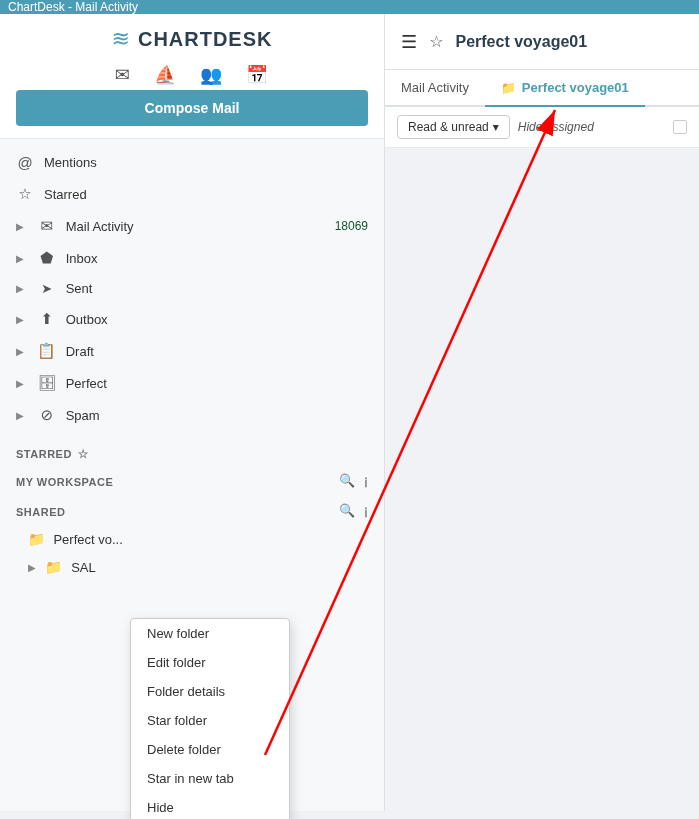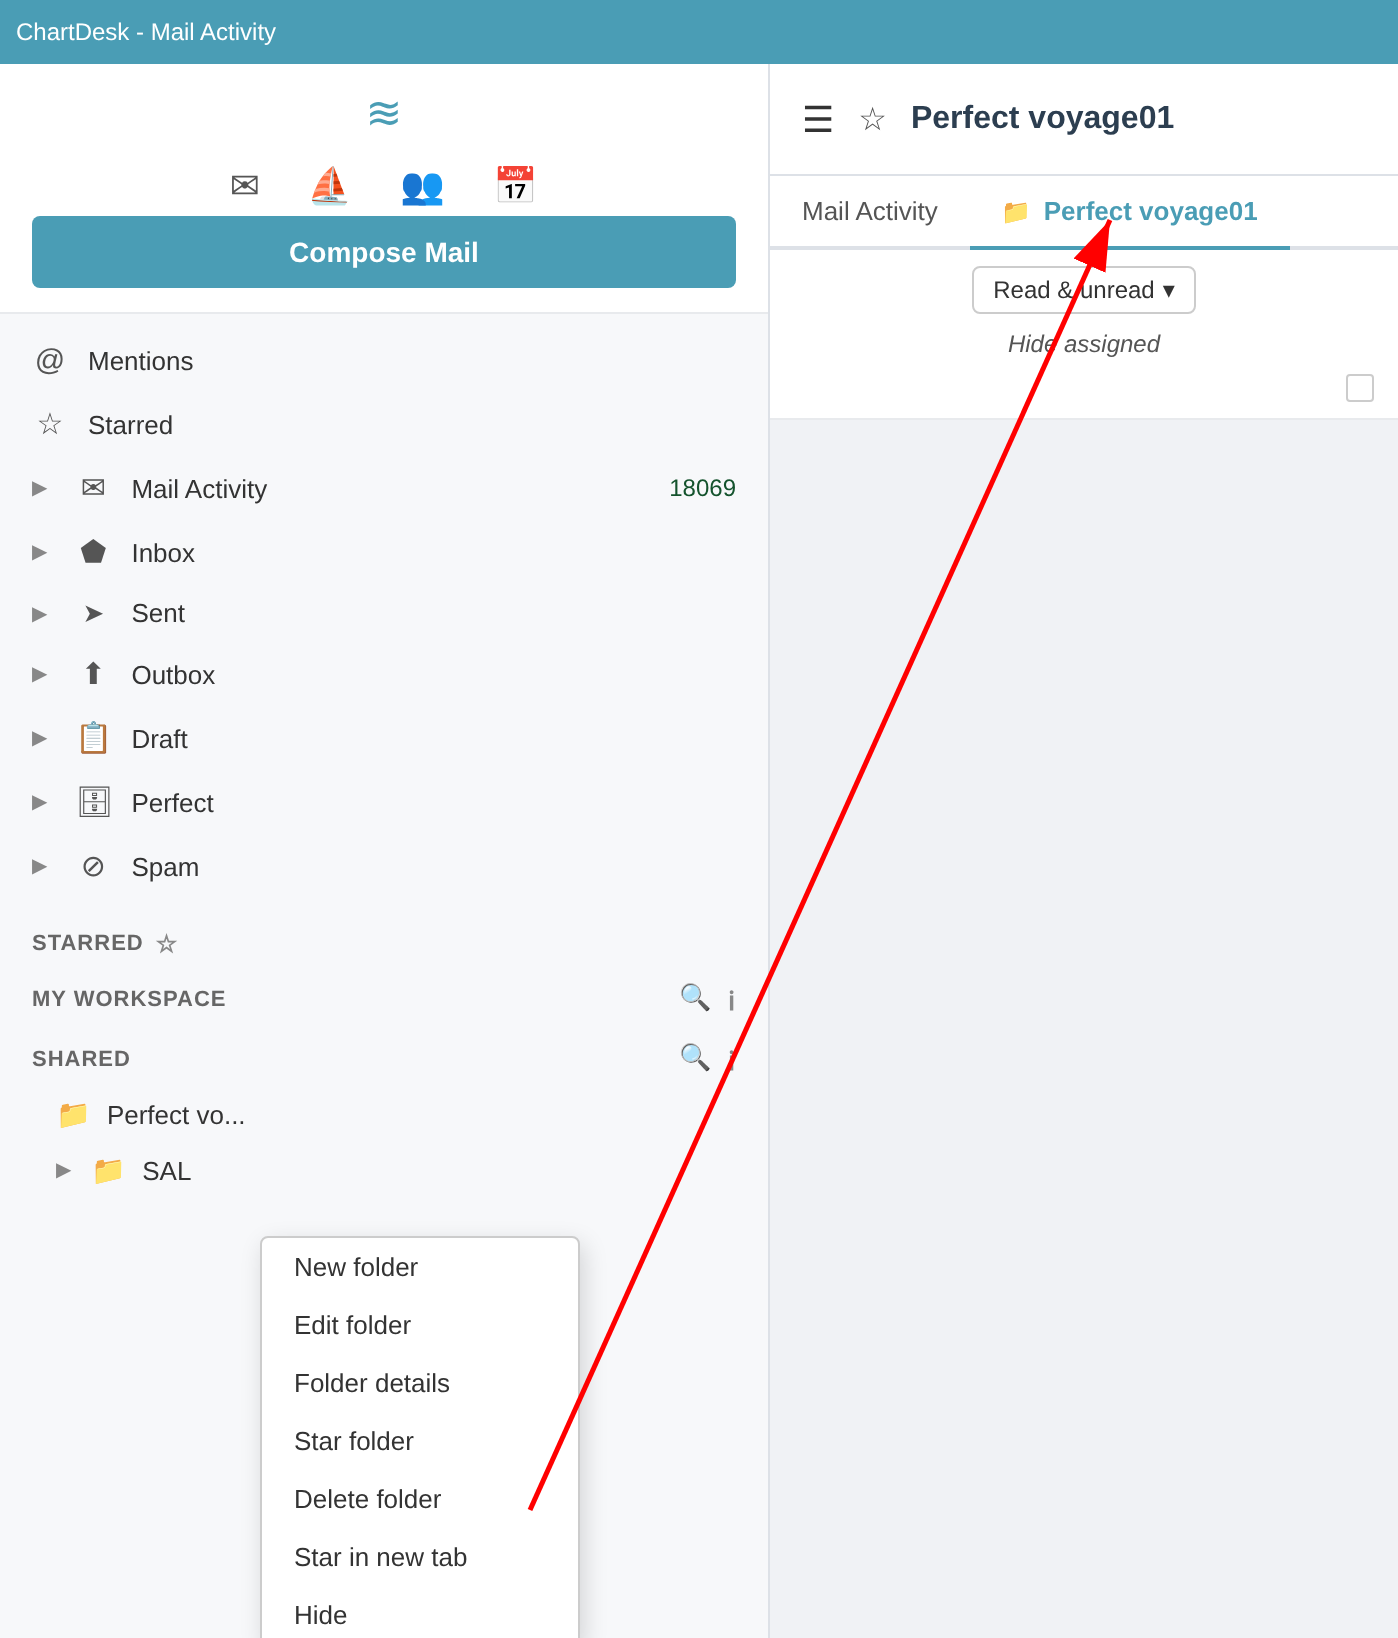--- a/index.html
+++ b/index.html
@@ -4,21 +4,21 @@
   <style>
     * { box-sizing: border-box; margin: 0; padding: 0; }
     body { font-family: 'Segoe UI', Arial, sans-serif; font-size: 13px; background: #f0f2f5; width: 699px; height: 819px; overflow: hidden; }
 
     
     #titlebar {
       background: #4a9db5;
       color: white;
       font-size: 12px;
       padding: 4px 8px;
-      height: 32px;
+      height: 14px;
       display: flex;
       align-items: center;
     }
 
     
     #app {
       display: flex;
       height: calc(819px - 22px);
     }
 
@@ -247,21 +247,20 @@
     }
 
     
     #filter-bar {
       display: flex;
       align-items: center;
       padding: 8px 12px;
       background: white;
       border-bottom: 1px solid #e8eaed;
       gap: 8px;
-      flex-direction: column;
     }
 
     .filter-btn {
       display: flex;
       align-items: center;
       gap: 4px;
       padding: 4px 10px;
       border: 1px solid #ccc;
       border-radius: 4px;
       background: white;
@@ -306,20 +305,21 @@
   <span>ChartDesk - Mail Activity</span>
 </div>
 
 <div id="app">
 
   <div id="sidebar">
 
     <div id="sidebar-header">
       <div id="logo-area">
         <span id="logo-waves">≋</span>
+        <span id="logo-text">CHARTDESK</span>
       </div>
       <div id="nav-icons">
         <span class="nav-icon">✉</span>
         <span class="nav-icon">⛵</span>
         <span class="nav-icon">👥</span>
         <span class="nav-icon">📅</span>
       </div>
       <button id="compose-btn">Compose Mail</button>
     </div>
 

